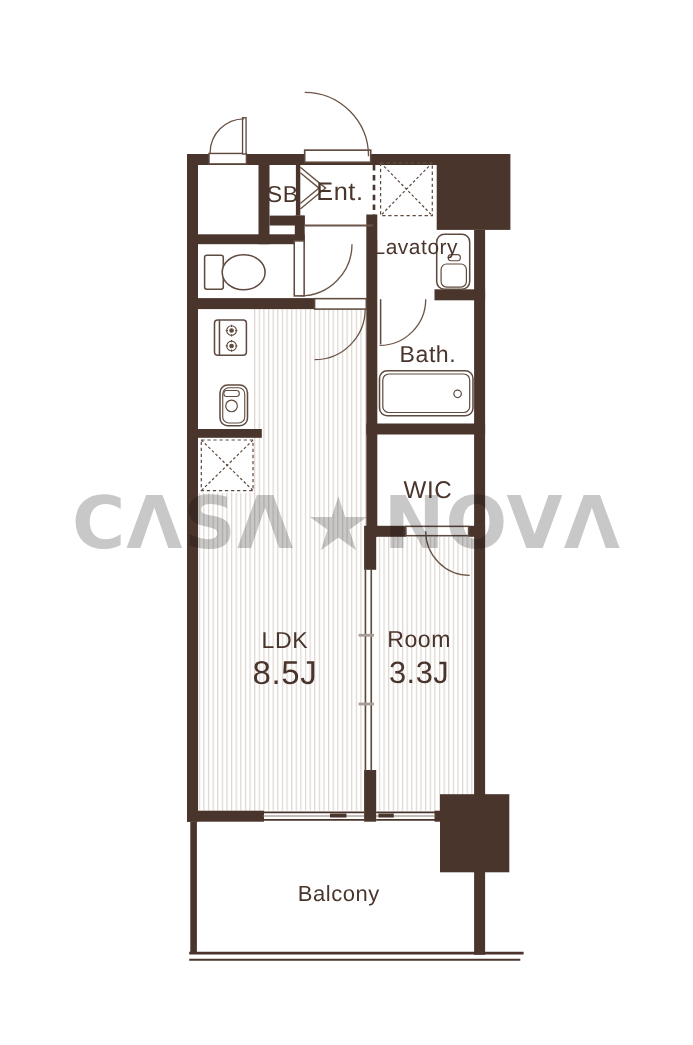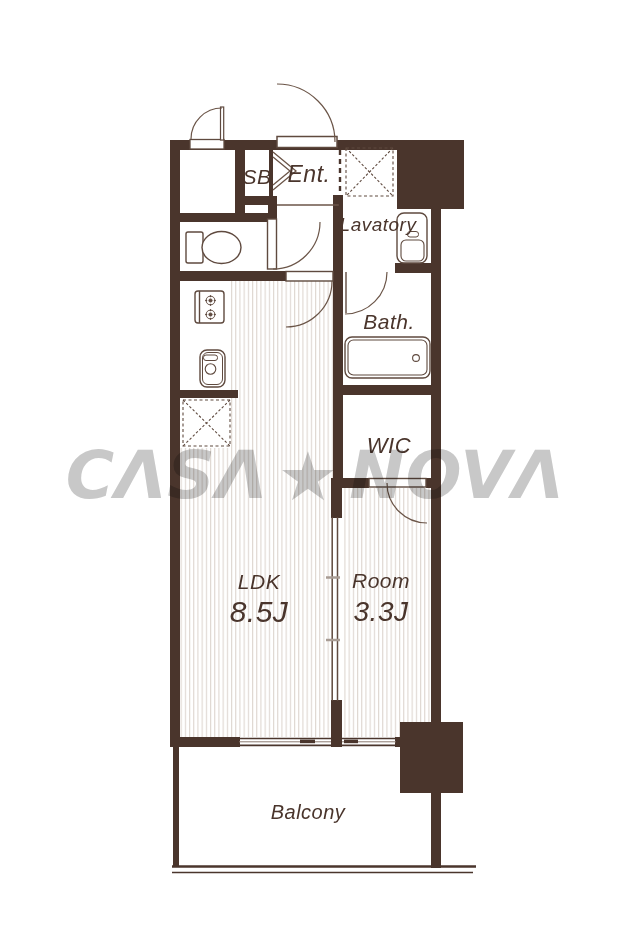--- a/index.html
+++ b/index.html
@@ -1,16 +1,16 @@
 <!DOCTYPE html>
 <html><head>
 <meta charset="utf-8">
 <style>
   html,body{margin:0;padding:0;background:#ffffff;}
-  #stage{position:relative;width:630px;height:950px;background:#ffffff;overflow:hidden;font-style:italic;}
+  #stage{position:relative;width:630px;height:950px;background:#ffffff;overflow:hidden;}
   #plan-svg{position:absolute;left:0;top:0;}
   .room-label{font-family:"Liberation Sans","DejaVu Sans",sans-serif;fill:#4a352c;letter-spacing:.5px;}
   #watermark{
     position:absolute;left:0;top:436px;width:630px;
     text-align:center;white-space:nowrap;
     font-family:"DejaVu Sans",sans-serif;font-weight:bold;
     font-size:66px;color:#c8c8c8;letter-spacing:1px;
     mix-blend-mode:multiply;pointer-events:none;
   }
   #watermark .star{font-size:1.02em;margin:0 10px;position:relative;top:2px;}

